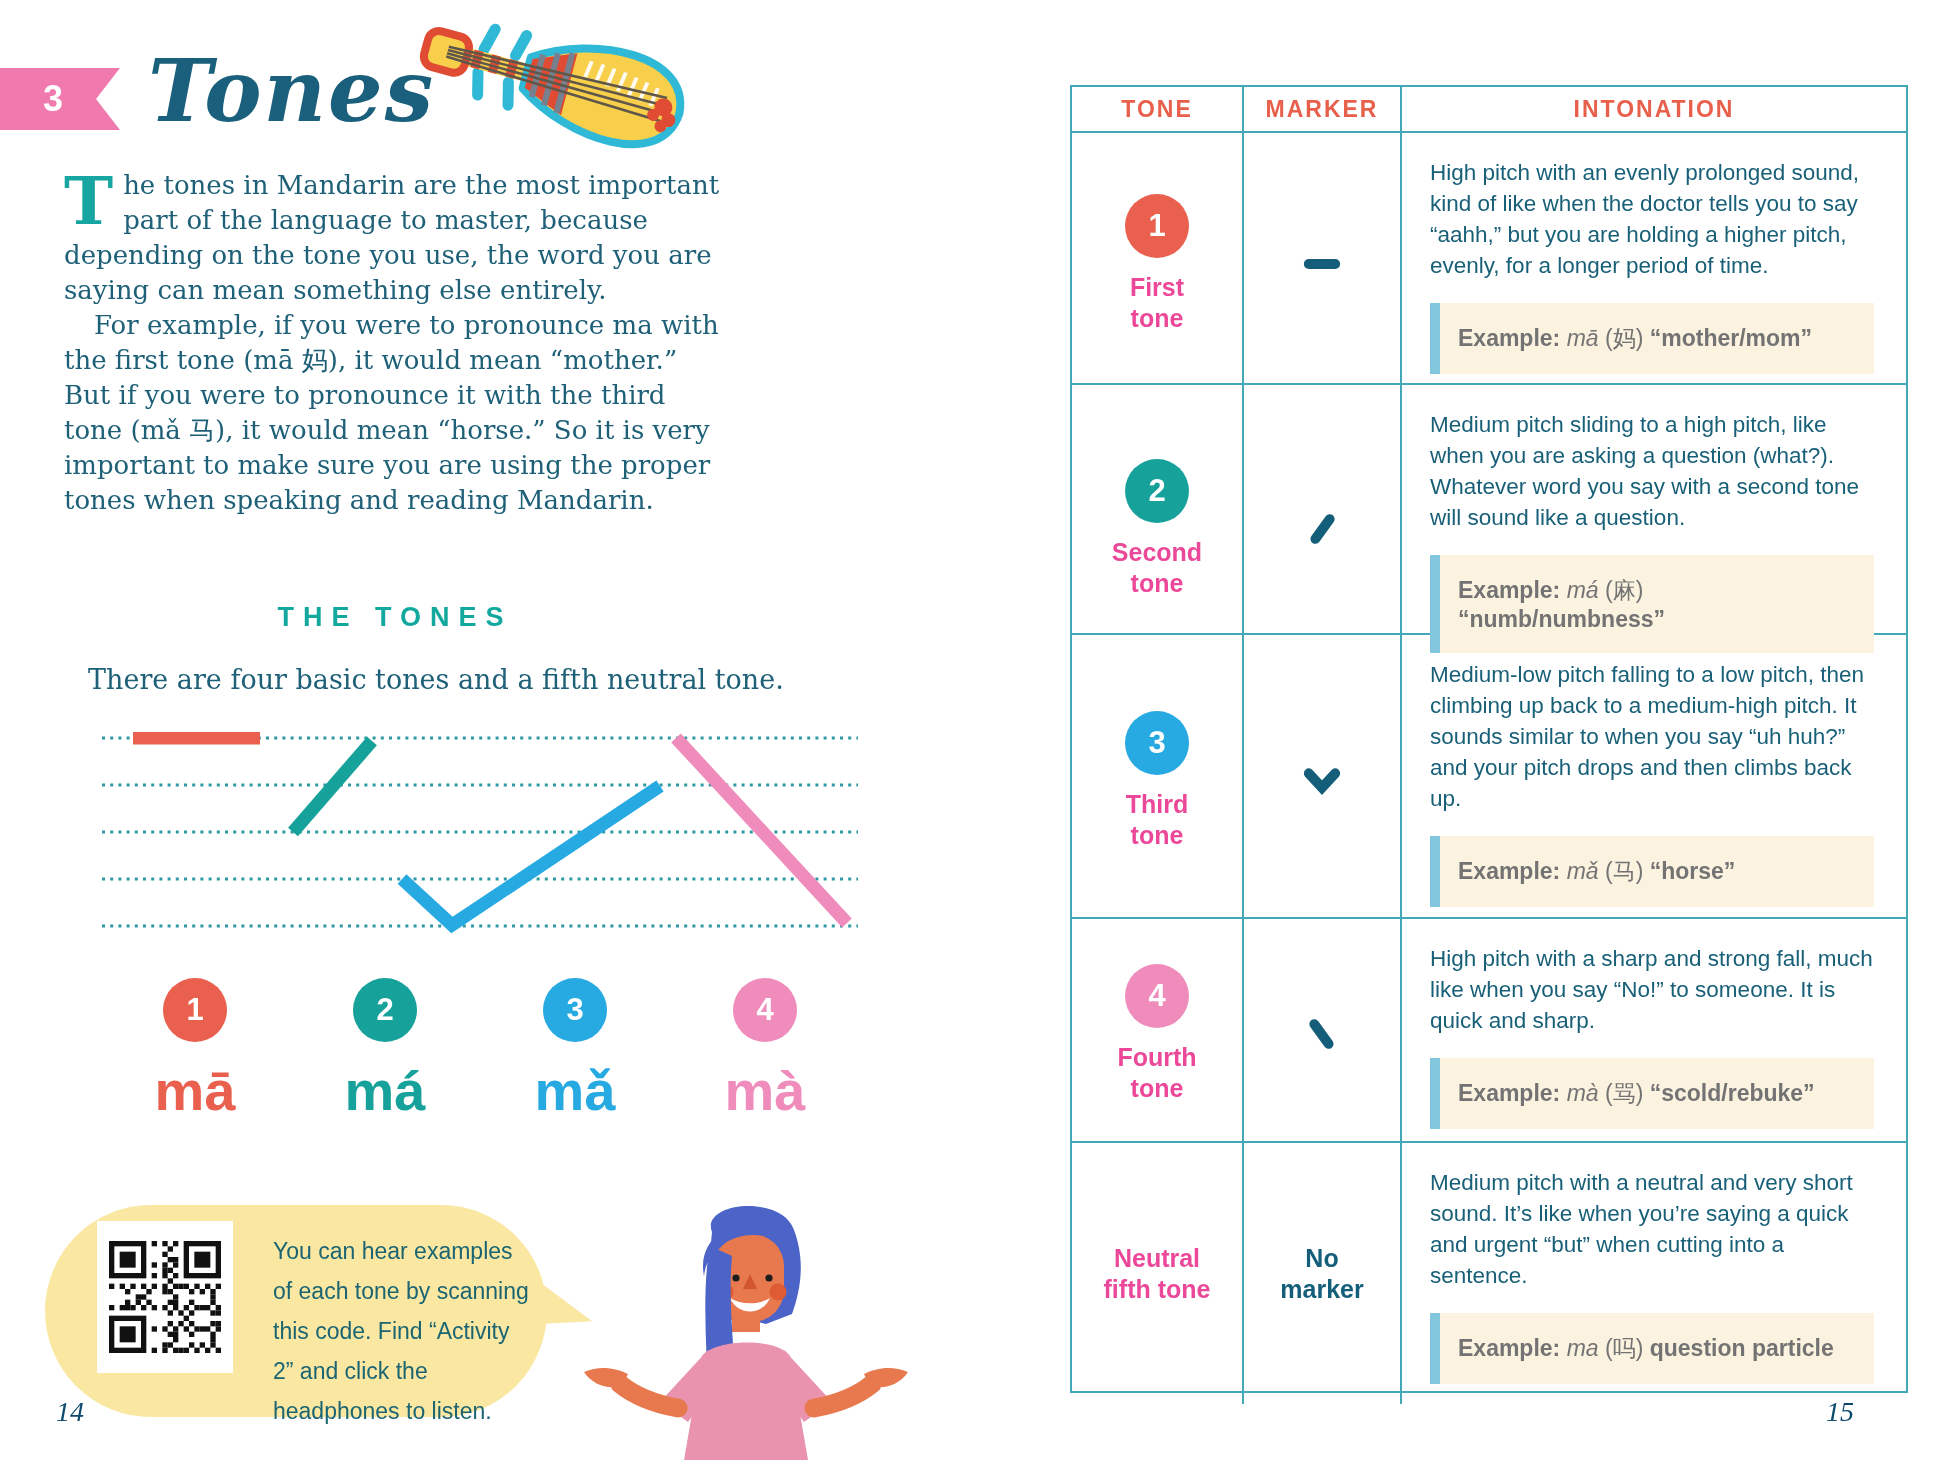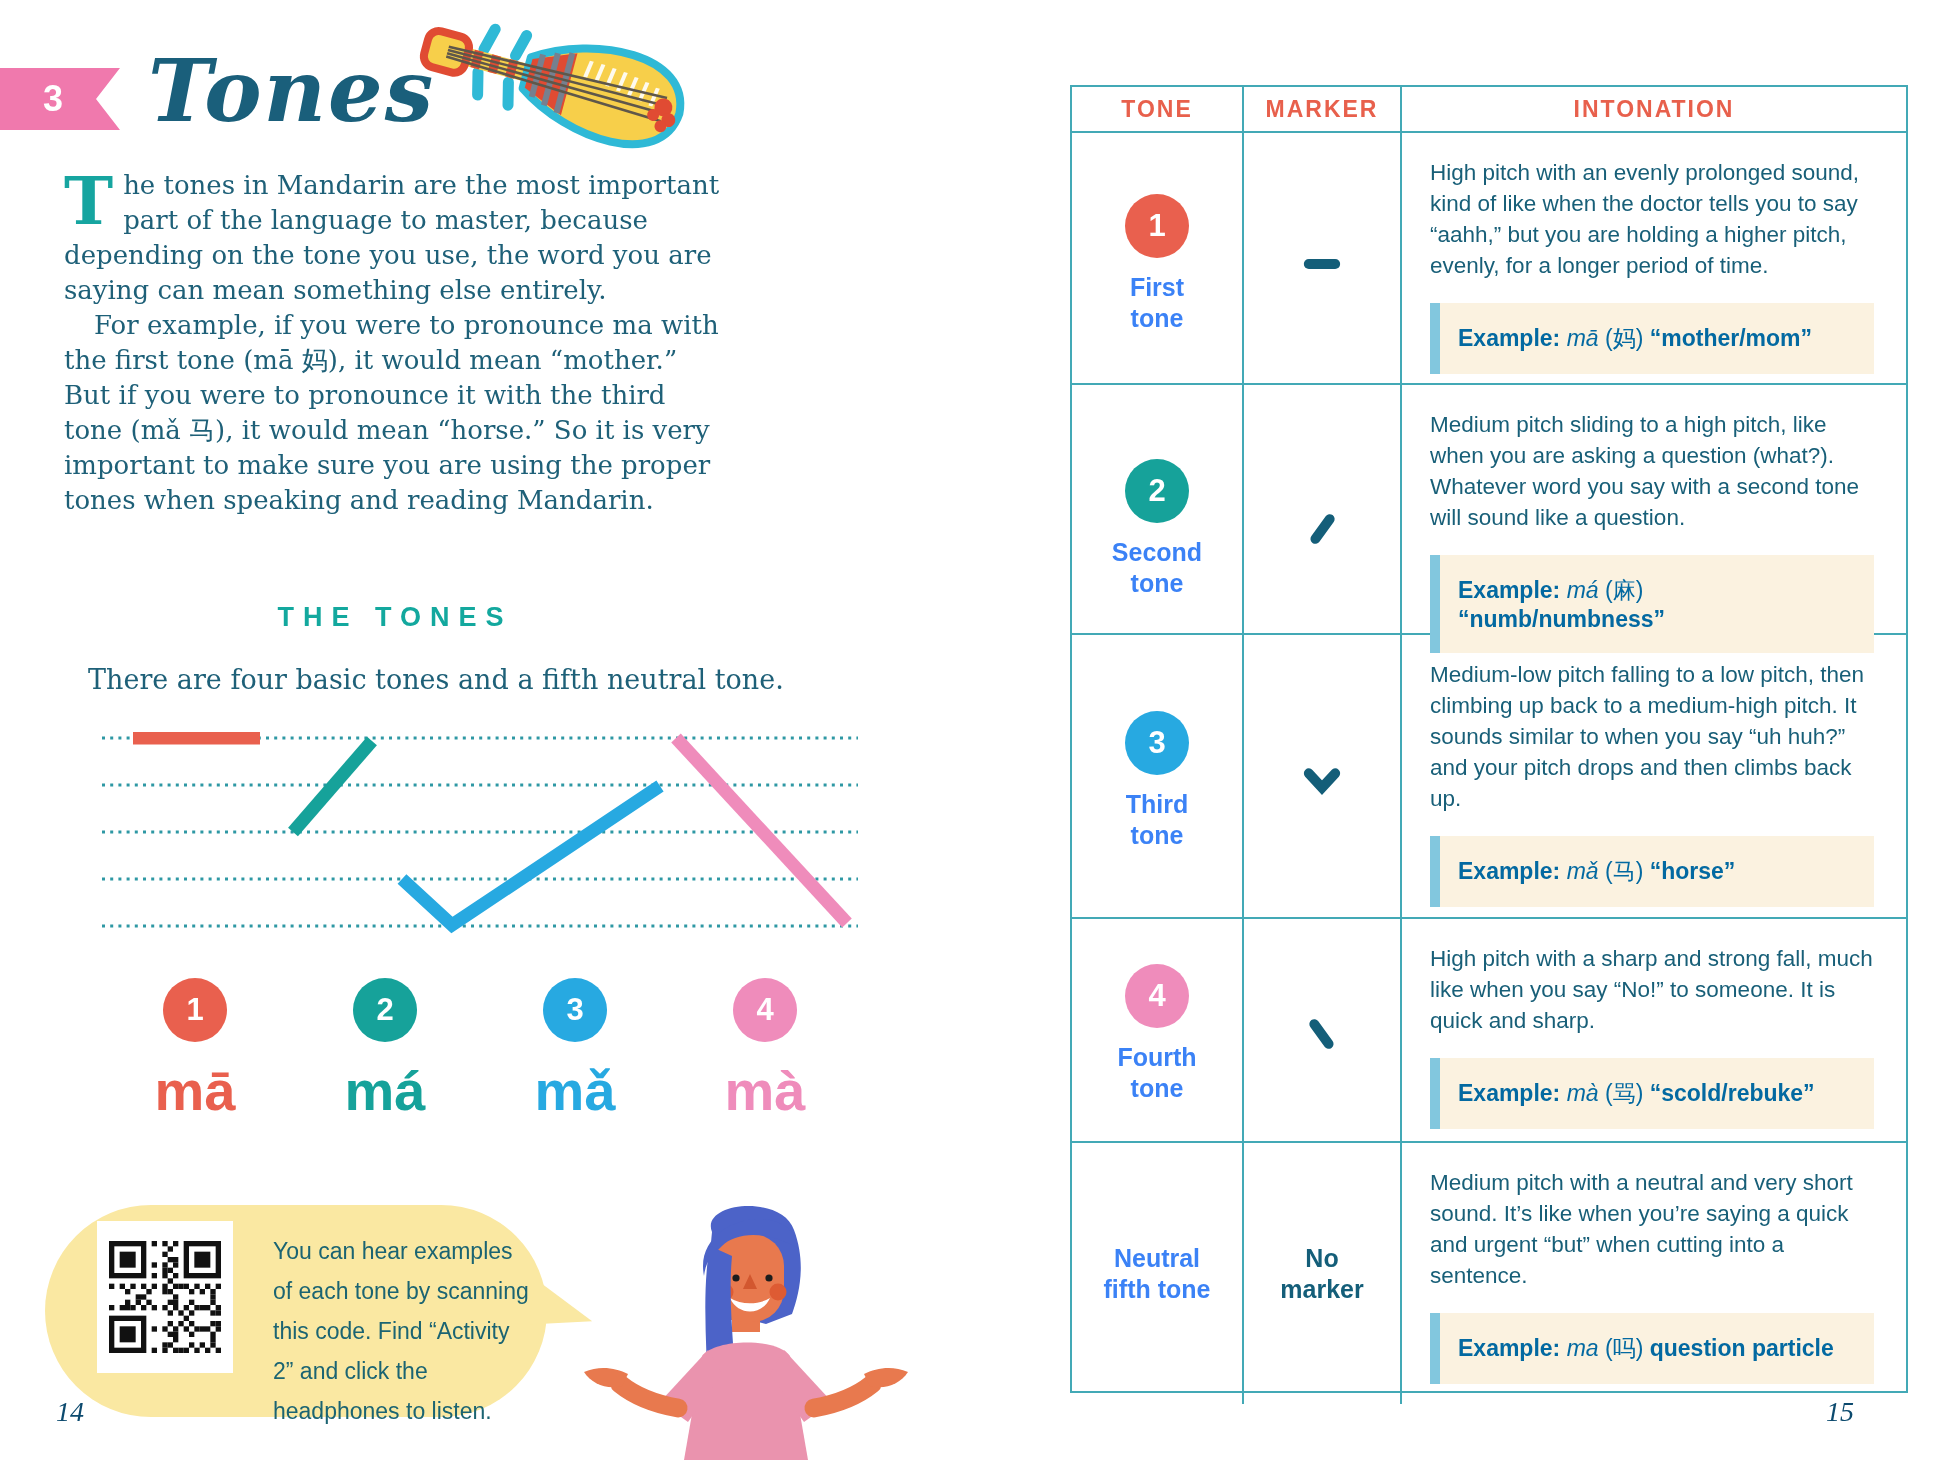--- a/index.html
+++ b/index.html
@@ -77,32 +77,32 @@
   }
   .t-row{display:grid;grid-template-columns:172px 158px 1fr;}
   .t-row + .t-row{border-top:2px solid #43A9B6;}
   .t-cell{border-right:2px solid #43A9B6;box-sizing:border-box;
     display:flex;flex-direction:column;align-items:center;justify-content:center;}
   .t-cell:last-child{border-right:none;align-items:stretch;justify-content:flex-start;}
   .t-head{height:44px;}
   .t-head .t-cell{justify-content:center;align-items:center;flex-direction:row;}
   .head-label{color:#E8604C;font-size:23px;font-weight:bold;letter-spacing:2px;}
   .tone-cell-label{
-    margin-top:14px;color:#3b82f6;font-size:25px;font-weight:bold;text-align:center;
+    margin-top:14px;color:#ec4899;font-size:25px;font-weight:bold;text-align:center;
     width:110px;line-height:31px;
   }
   .tone-cell-label.wide{width:130px;margin-top:0;}
   .marker-glyph{display:block;}
   .no-marker{color:#145E79;font-size:25px;font-weight:bold;text-align:center;width:110px;line-height:31px;}
   .intonation-cell{padding:24px 32px 20px 28px;}
   .desc{margin:0;color:#185F78;font-size:22.5px;line-height:31px;}
   .example-box{display:flex;margin-top:22px;}
   .example-bar{width:10px;background:#82C7DE;flex:0 0 10px;}
   .example-body{
-    background:#FBF2E0;flex:1;padding:20px 18px;color:#0369a1;font-size:23px;
+    background:#FBF2E0;flex:1;padding:20px 18px;color:#737373;font-size:23px;
   }
   .ex-label{font-weight:bold;}
   .ex-pinyin{font-style:italic;}
   .ex-meaning{font-weight:bold;}
   .pg15{left:1800px;top:1396px;}
   .pg14{left:30px;top:1396px;}
 </style>
 </head>
 <body>
 

